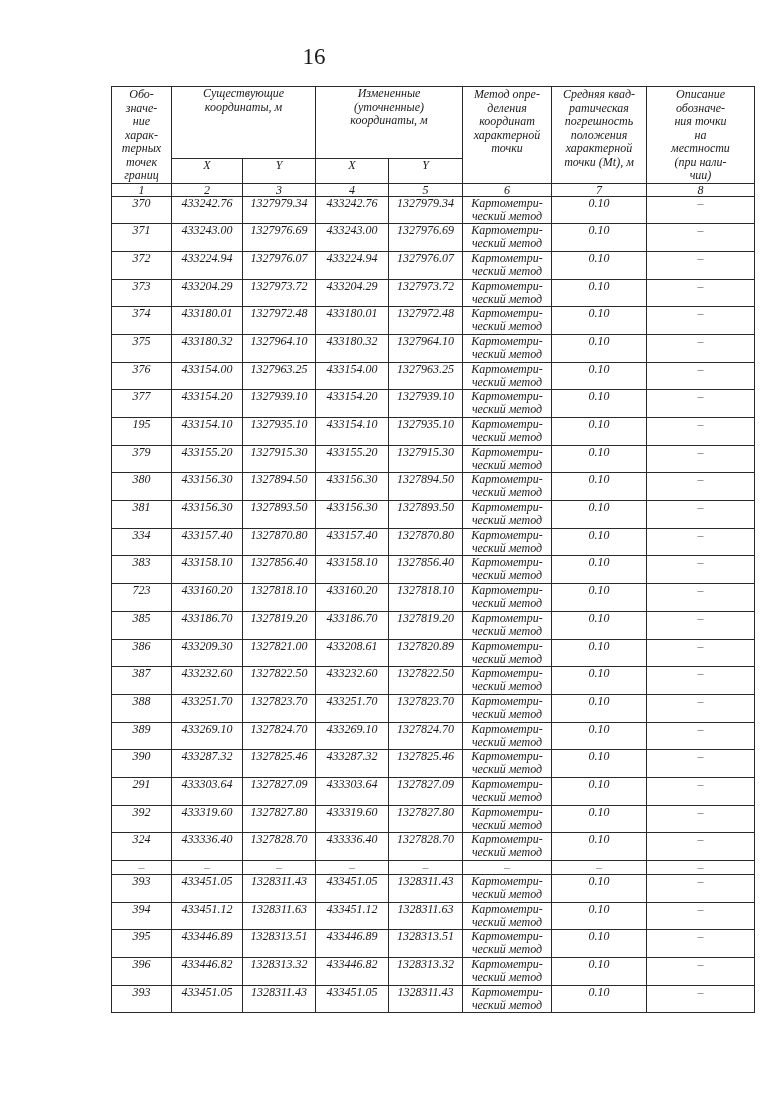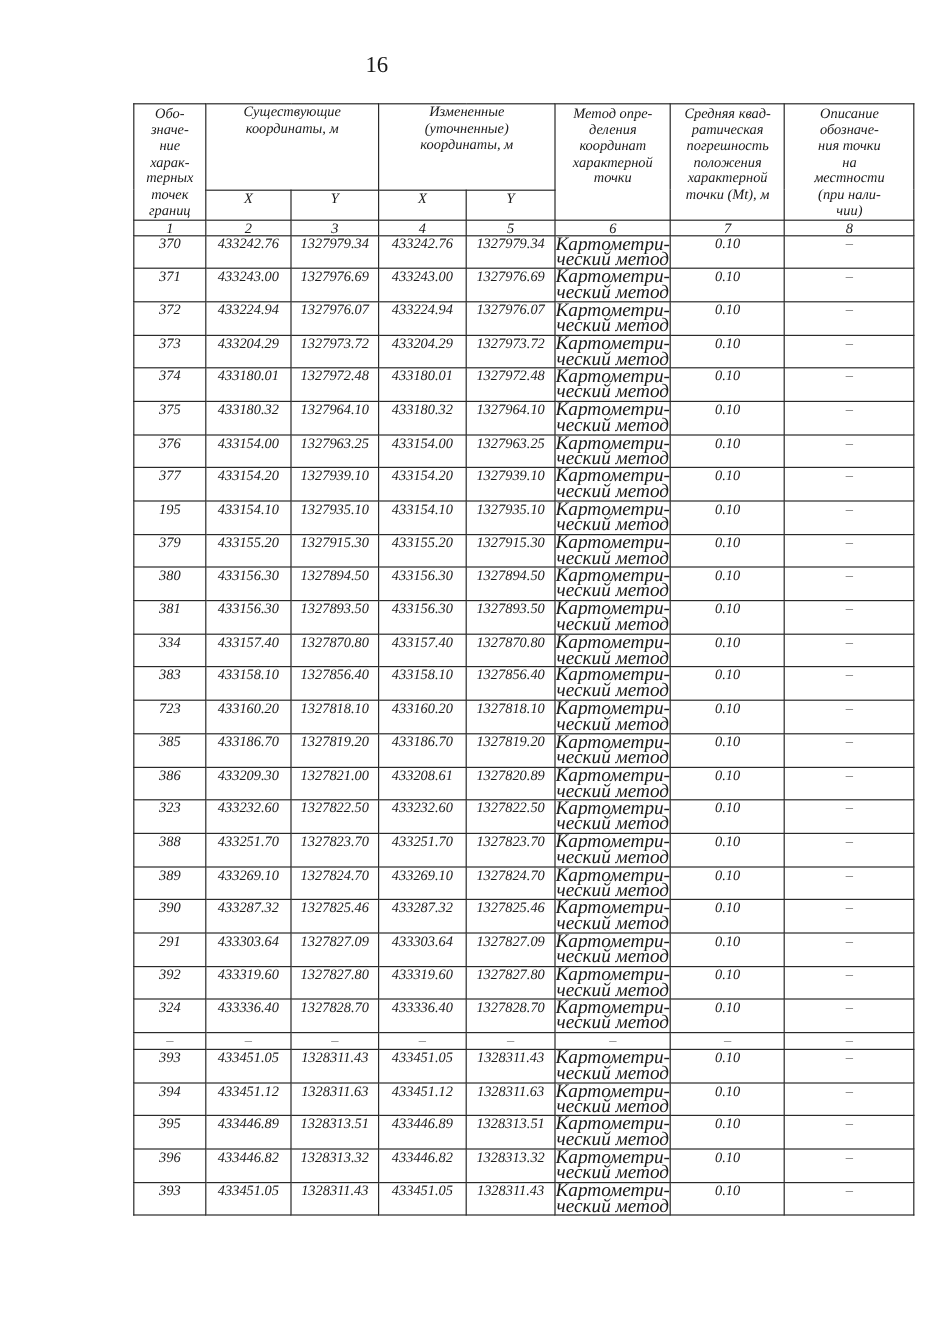--- a/index.html
+++ b/index.html
@@ -1,31 +1,31 @@
 <!DOCTYPE html>
 <html><head>
 <meta charset="utf-8">
 <style>
   html, body { margin: 0; padding: 0; background: #ffffff; }
   body { width: 780px; height: 1103px; position: relative; overflow: hidden;
          font-family: "Liberation Serif", "DejaVu Serif", serif; color: #1a1a1a; }
   .page-number { position: absolute; top: 44px; left: 0; width: 628px; text-align: center;
-                 font-size: 19px; }
+                 font-size: 23px; }
   table { position: absolute; left: 111px; top: 86px; border-collapse: collapse;
           table-layout: fixed; font-size: 12px; line-height: 13.5px; font-style: italic; }
   td, th { border: 1px solid #2a2a2a; padding: 0; text-align: center; vertical-align: top;
            font-weight: normal; overflow: hidden; }
   col.c1 { width: 60px; } col.c2 { width: 71px; } col.c3 { width: 73px; }
   col.c4 { width: 73px; } col.c5 { width: 74px; } col.c6 { width: 89px; }
   col.c7 { width: 95px; } col.c8 { width: 108px; }
   .h-main { padding-top: 1px; }
   .num-row td { height: 12px; line-height: 12px; }
   .data-row td { height: 26.7px; padding-top: 0; }
   .dash-row td { height: 13px; line-height: 12px; color: #777; }
-  .method { font-size: 16px; line-height: 13px; }
+  .method { font-size: 12px; line-height: 13px; }
   .dash { color: #666; }
 </style>
 </head>
 <body>
 
 <div class="page-number">16</div>
 
 <table>
   <colgroup>
     <col class="c1">
@@ -269,21 +269,21 @@
         <td>433209.30</td>
         <td>1327821.00</td>
         <td>433208.61</td>
         <td>1327820.89</td>
         <td class="method" style="white-space: pre-line;">Картометри-
 ческий метод</td>
         <td>0.10</td>
         <td class="dash">–</td>
       </tr>
       <tr class="data-row">
-        <td>323</td>
+        <td>387</td>
         <td>433232.60</td>
         <td>1327822.50</td>
         <td>433232.60</td>
         <td>1327822.50</td>
         <td class="method" style="white-space: pre-line;">Картометри-
 ческий метод</td>
         <td>0.10</td>
         <td class="dash">–</td>
       </tr>
       <tr class="data-row">

